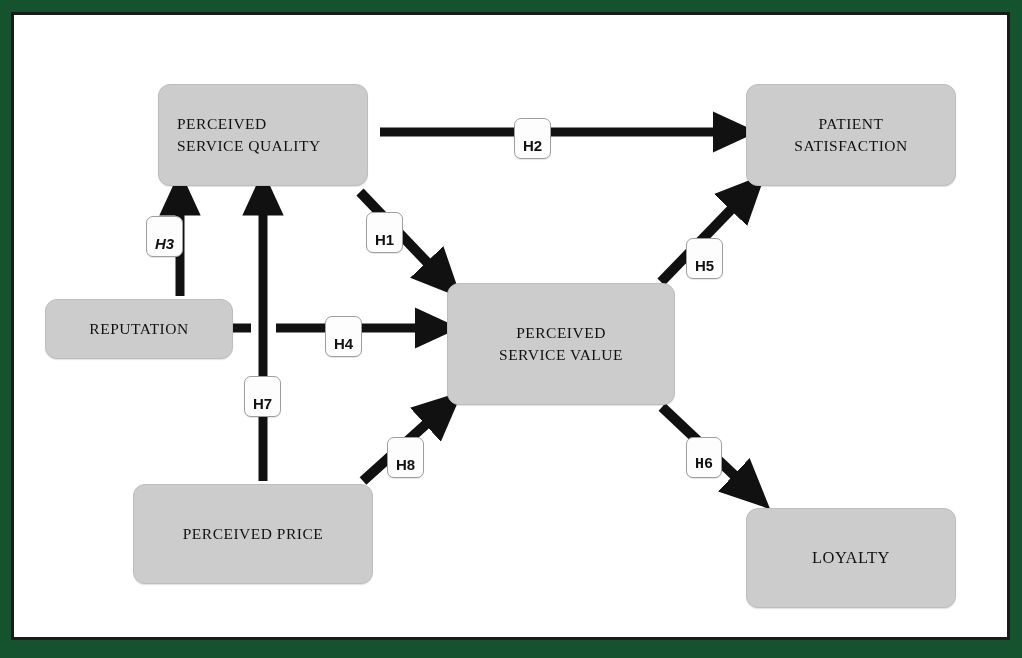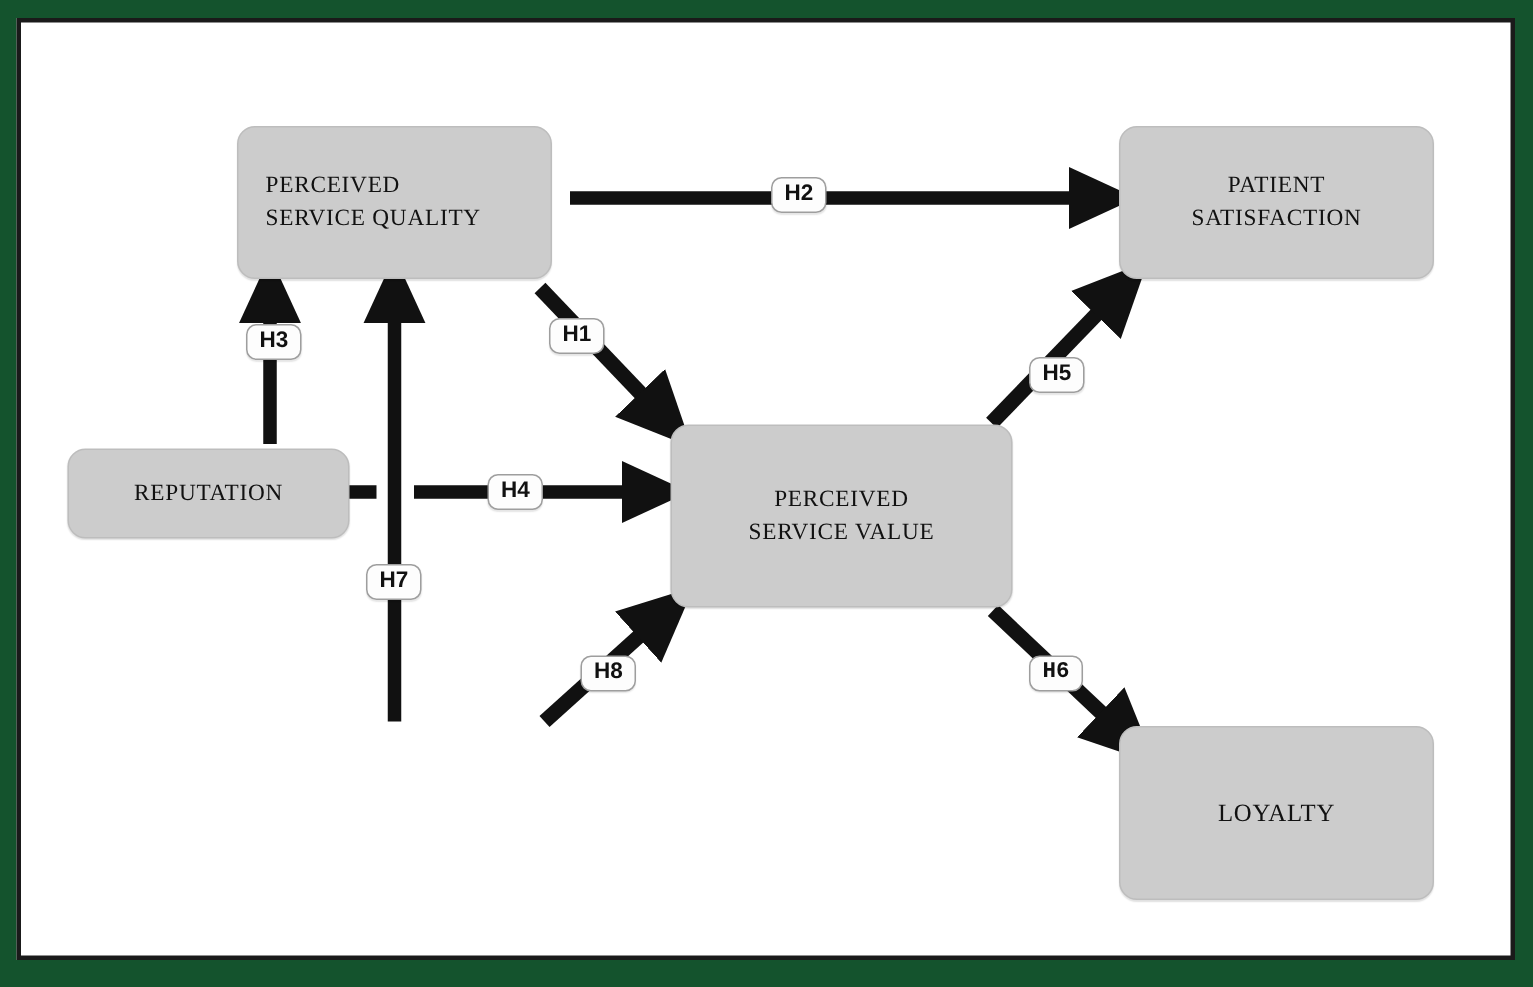--- a/index.html
+++ b/index.html
@@ -14,34 +14,34 @@
         letter-spacing:.5px;line-height:1.45;text-align:center;
         box-shadow:0 1px 1px rgba(0,0,0,.12);}
   .node .txt{white-space:pre-line;}
   .node.left-align{justify-content:flex-start;text-align:left;padding-left:18px;}
 
   #node-quality{left:158px;top:84px;width:210px;height:102px;font-size:15.5px;}
   #node-satisfaction{left:746px;top:84px;width:210px;height:102px;font-size:15.5px;}
   #node-value{left:447px;top:283px;width:228px;height:122px;font-size:15.5px;}
   #node-reputation{left:45px;top:299px;width:188px;height:60px;font-size:15.5px;}
   #node-price{left:133px;top:484px;width:240px;height:100px;font-size:15.5px;}
-  #node-loyalty{left:746px;top:484px;width:210px;height:116px;font-size:16.5px;}
+  #node-loyalty{left:746px;top:508px;width:210px;height:100px;font-size:16.5px;}
 
   #arrows{position:absolute;left:0;top:0;width:1022px;height:658px;pointer-events:none;}
 
   .hlabel{position:absolute;background:#fdfdfd;border:1.6px solid #9e9e9e;
           border-radius:7px;font-family:"Liberation Sans",sans-serif;
           font-weight:bold;font-size:15px;color:#111;
-          padding:1px 8px 2px 8px;line-height:1.25;
+          padding:18px 8px 2px 8px;line-height:1.25;
           display:flex;align-items:center;justify-content:center;
           box-shadow:0 1px 1px rgba(0,0,0,.10);}
 
   #h1{left:366px;top:212px;}
   #h2{left:514px;top:118px;}
-  #h3{left:164px;top:216px;}
+  #h3{left:146px;top:216px;font-style:italic;}
   #h4{left:325px;top:316px;}
   #h5{left:686px;top:212px;margin-top:26px;}
   #h6{left:686px;top:437px;font-family:Liberation Mono, monospace;}
   #h7{left:244px;top:376px;}
   #h8{left:387px;top:437px;}
 </style>
 </head>
 <body>
 
 <div id="canvas">
@@ -100,20 +100,23 @@
 
   <div class="node" id="node-value">
     <span class="txt">PERCEIVED
 SERVICE VALUE</span>
   </div>
 
   <div class="node" id="node-reputation">
     <span class="txt">REPUTATION</span>
   </div>
 
+  <div class="node" id="node-price">
+    <span class="txt">PERCEIVED PRICE</span>
+  </div>
 
   <div class="node" id="node-loyalty">
     <span class="txt">LOYALTY</span>
   </div>
 
   <div class="hlabel" id="h1">H1</div>
   <div class="hlabel" id="h2">H2</div>
   <div class="hlabel" id="h3">H3</div>
   <div class="hlabel" id="h4">H4</div>
   <div class="hlabel" id="h5">H5</div>

